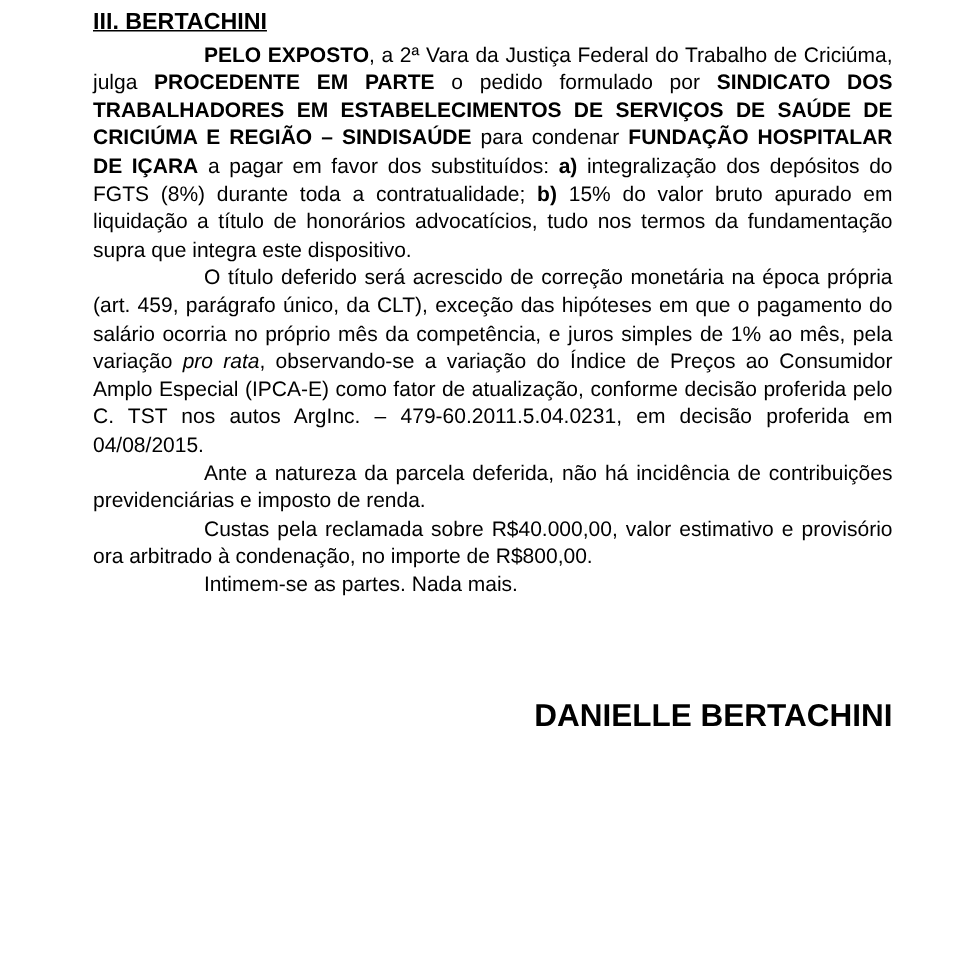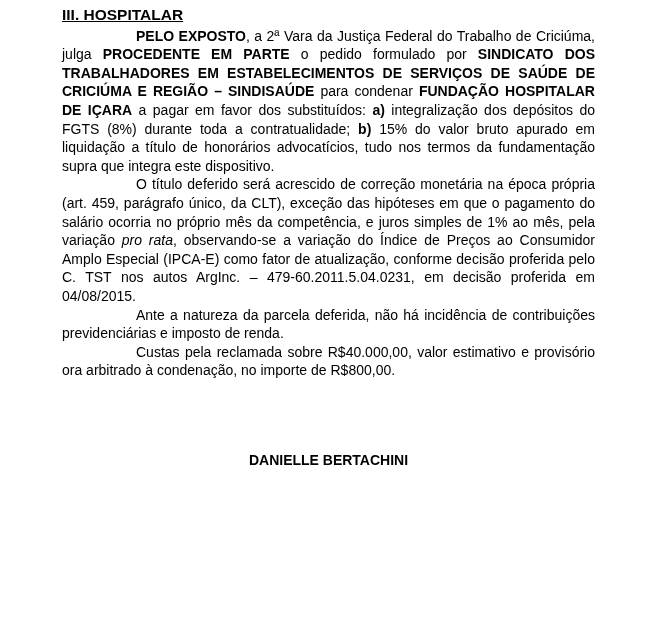--- a/index.html
+++ b/index.html
@@ -34,33 +34,34 @@
     text-align: justify;
     text-indent: 74px;
     hyphens: none;
   }
   .doc-body p.para + p.para {
   }
   .para .b { font-weight: bold; }
   .para .i { font-style: italic; }
   .signature {
     margin-top: 71px;
-    font-size: 14px;
+    font-size: 21px;
     line-height: 18.6px;
     font-weight: bold;
-    text-align: center;
+    text-align: right;
   }
 </style>
 </head>
 <body style="--bg: #ffffff; --fg: #000000;">
 
 <div class="page">
-  <h1 class="heading">III. HOSPITALAR</h1>
+  <h1 class="heading">III. BERTACHINI</h1>
 
   <div class="doc-body">
       <p class="para"><span class="b">PELO EXPOSTO</span><span>, a 2ª Vara da Justiça Federal do Trabalho de Criciúma, julga </span><span class="b">PROCEDENTE EM PARTE</span><span> o pedido formulado por </span><span class="b">SINDICATO DOS TRABALHADORES EM ESTABELECIMENTOS DE SERVIÇOS DE SAÚDE DE CRICIÚMA E REGIÃO – SINDISAÚDE</span><span> para condenar </span><span class="b">FUNDAÇÃO HOSPITALAR DE IÇARA</span><span> a pagar em favor dos substituídos: </span><span class="b">a)</span><span> integralização dos depósitos do FGTS (8%) durante toda a contratualidade; </span><span class="b">b)</span><span> 15% do valor bruto apurado em liquidação a título de honorários advocatícios, tudo nos termos da fundamentação supra que integra este dispositivo.</span></p>
       <p class="para"><span>O título deferido será acrescido de correção monetária na época própria (art. 459, parágrafo único, da CLT), exceção das hipóteses em que o pagamento do salário ocorria no próprio mês da competência, e juros simples de 1% ao mês, pela variação </span><span class="i">pro rata</span><span>, observando-se a variação do Índice de Preços ao Consumidor Amplo Especial (IPCA-E) como fator de atualização, conforme decisão proferida pelo C. TST nos autos ArgInc. – 479-60.2011.5.04.0231, em decisão proferida em 04/08/2015.</span></p>
       <p class="para"><span>Ante a natureza da parcela deferida, não há incidência de contribuições previdenciárias e imposto de renda.</span></p>
       <p class="para"><span>Custas pela reclamada sobre R$40.000,00, valor estimativo e provisório ora arbitrado à condenação, no importe de R$800,00.</span></p>
+      <p class="para"><span>Intimem-se as partes. Nada mais.</span></p>
     </div>
 
   <div class="signature">DANIELLE BERTACHINI</div>
 </div>
 
 </body></html>

